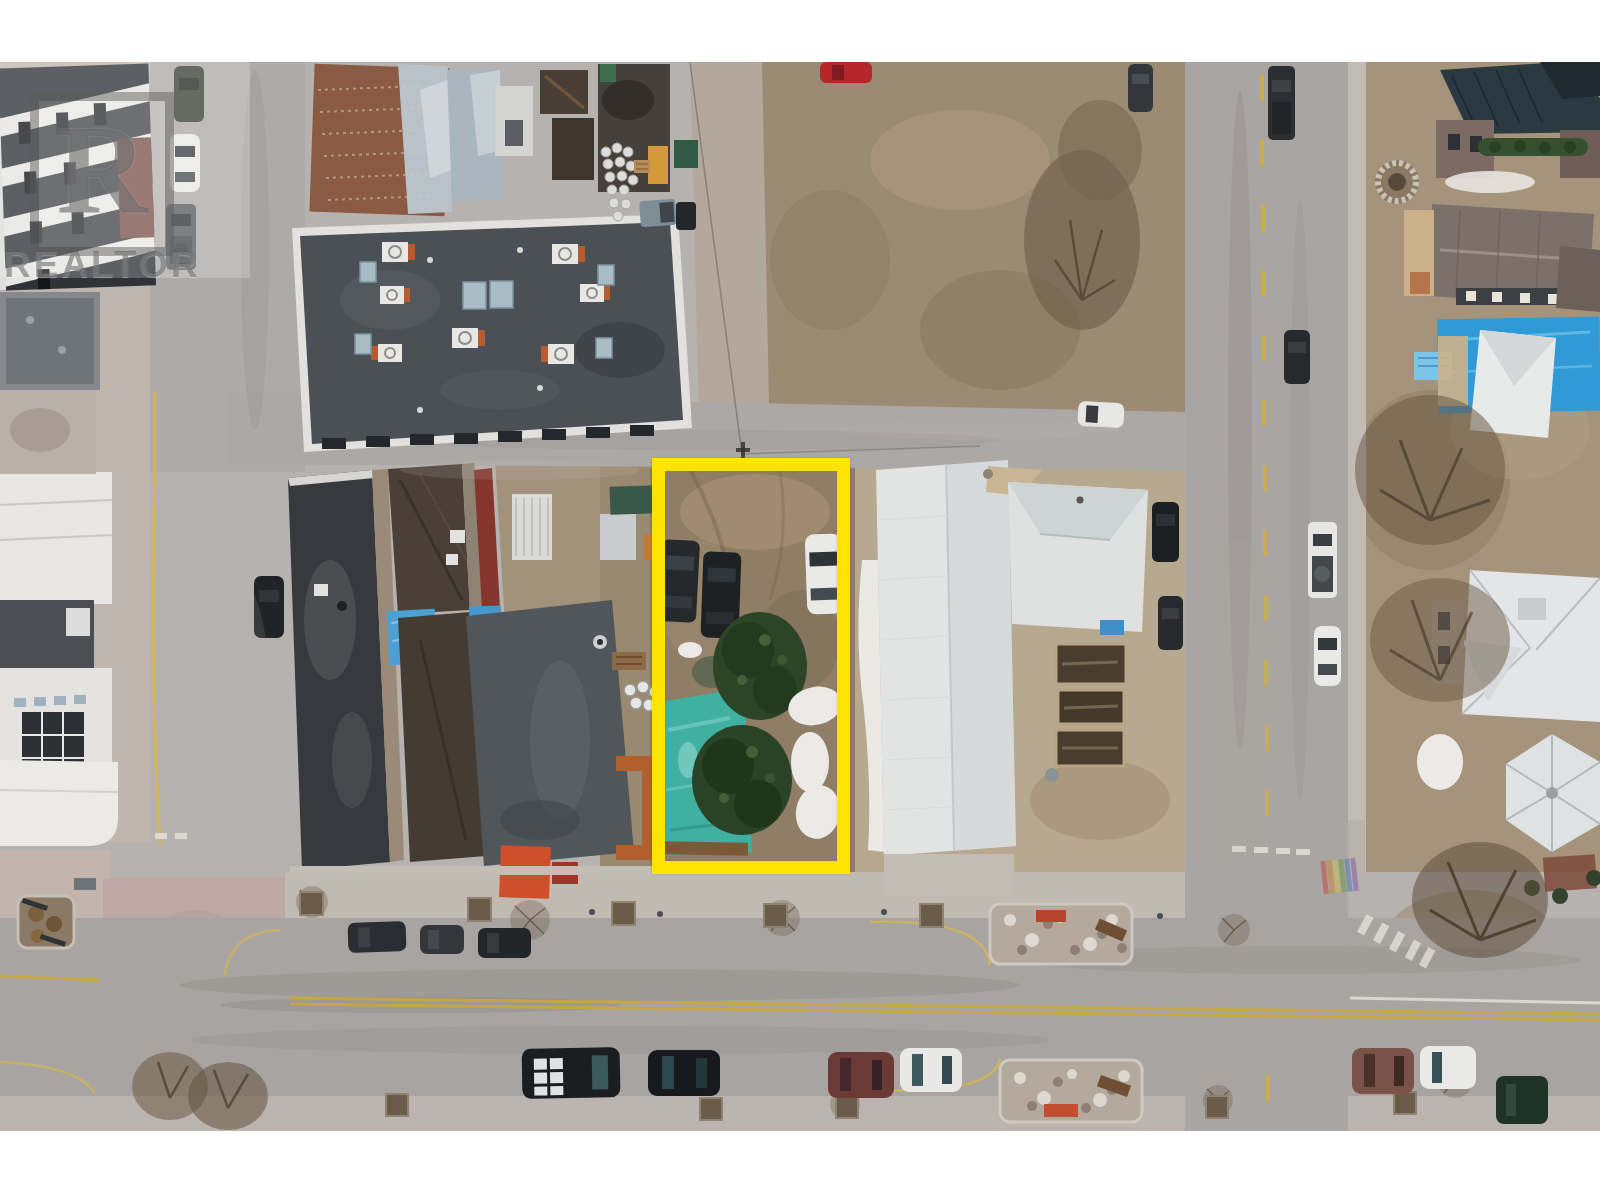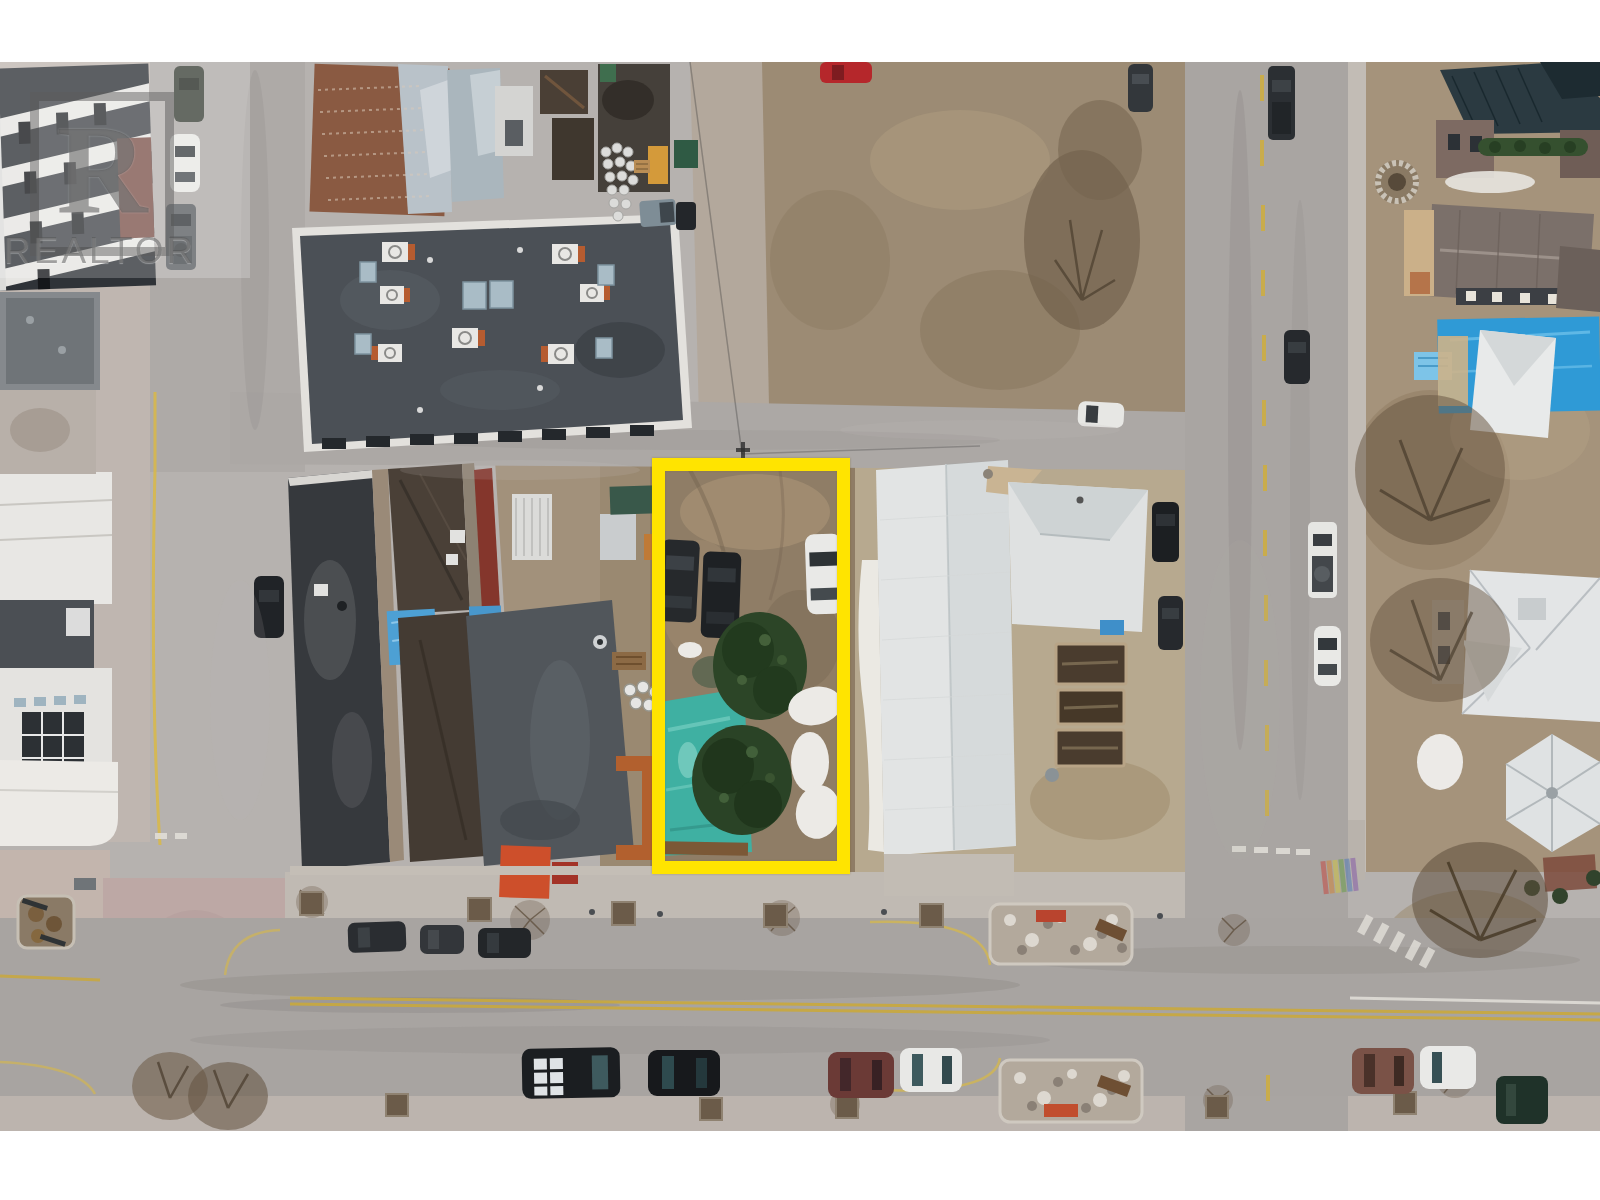--- a/index.html
+++ b/index.html
@@ -7,22 +7,22 @@
   .canvas{position:relative;width:1600px;height:1200px;background:#ffffff;}
   .photo-svg{position:absolute;left:0;top:0;}
   
   .watermark{position:absolute;left:0px;top:62px;width:250px;height:216px;
     background:rgba(255,255,255,0.22);display:block;pointer-events:none;}
   .wm-box{position:absolute;left:30px;top:30px;width:126px;height:146px;
     border:9px solid rgba(70,70,70,0.42);background:rgba(255,255,255,0.10);
     display:flex;align-items:center;justify-content:center;}
   .wm-r{font-family:"Liberation Serif", serif;font-weight:bold;font-size:126px;line-height:1;
     color:rgba(62,62,62,0.48);text-shadow:0 0 2px rgba(255,255,255,0.35);transform:translateY(-4px);}
-  .wm-text{position:absolute;left:4px;top:168px;width:242px;
-    font-size:37px;font-weight:normal;letter-spacing:3px;
+  .wm-text{position:absolute;left:4px;top:182px;width:242px;
+    font-size:37px;font-weight:bold;letter-spacing:3px;
     color:rgba(80,80,80,0.50);text-shadow:0 1px 1px rgba(255,255,255,0.35);}
   
   .highlight-box{position:absolute;left:652px;top:458px;width:172px;height:390px;
     border:13px solid #ffe400;box-shadow:0 0 2px rgba(120,90,0,0.4), inset 0 0 2px rgba(120,90,0,0.3);}
 </style>
 </head>
 <body>
 
 <div class="canvas">
 

